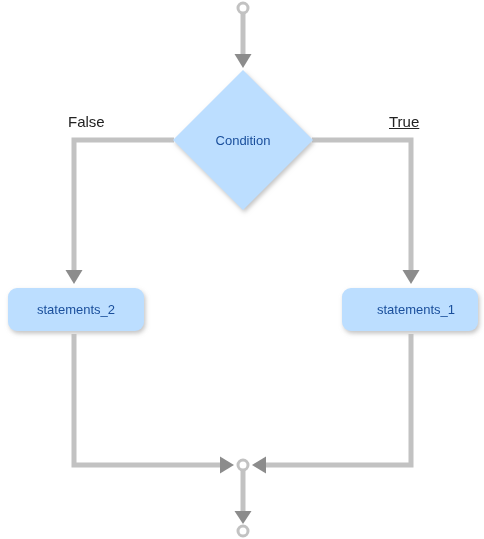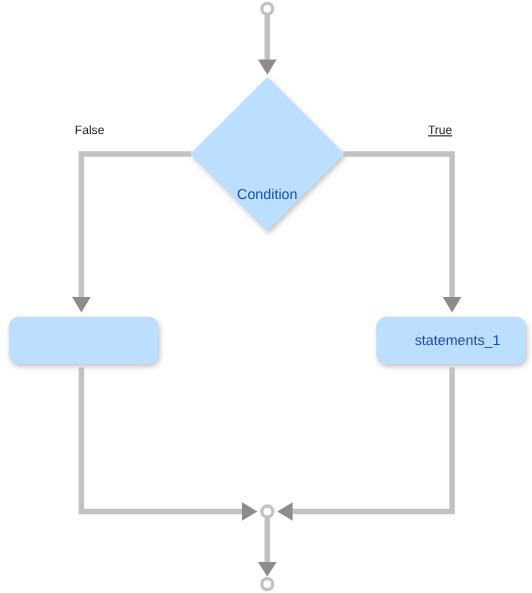--- a/index.html
+++ b/index.html
@@ -33,28 +33,28 @@
     justify-content: center;
     color: #1a4f9c;
     font-size: 13px;
     font-family: "Liberation Sans", sans-serif;
     white-space: nowrap;
     pointer-events: none;
   }
   .edge-label {
     position: absolute;
     color: #222222;
-    font-size: 11px;
+    font-size: 15px;
     font-family: "Liberation Sans", sans-serif;
     white-space: nowrap;
     text-align: right;
   }
   #label-false { left: 68px; top: 113px; }
   #label-true  { left: 389px; top: 113px; text-decoration: underline; }
-  #label-condition     { left: 183px; top: 128px; width: 120px; height: 24px; margin-top: 36px; }
+  #label-condition     { left: 183px; top: 128px; width: 120px; height: 24px; }
   #label-statements-2  { left: 8px;   top: 288px; width: 136px; height: 43px; }
   #label-statements-1  { left: 342px; top: 288px; width: 148px; height: 43px; }
 </style>
 </head>
 <body>
 
 <div id="flowchart-root">
 
   <svg id="flow-svg" viewBox="0 0 484 539">
     <defs>
@@ -99,20 +99,21 @@
 
     <rect x="8" y="288" width="136" height="43" rx="9" ry="9" fill="#bcdeff" stroke="none" filter="url(#node-shadow)"></rect>
 
     <rect x="342" y="288" width="136" height="43" rx="9" ry="9" fill="#bcdeff" stroke="none" filter="url(#node-shadow)"></rect>
 
     <circle cx="243" cy="465" r="5" fill="#ffffff" stroke="#c2c2c2" stroke-width="3"></circle>
   </svg>
 
   <div class="node-label" id="label-condition">Condition</div>
 
+  <div class="node-label" id="label-statements-2">statements_2</div>
 
   <div class="node-label" id="label-statements-1">statements_1</div>
 
   <div class="edge-label" id="label-false">False</div>
 
   <div class="edge-label" id="label-true">True</div>
 
 </div>
 
 </body></html>

